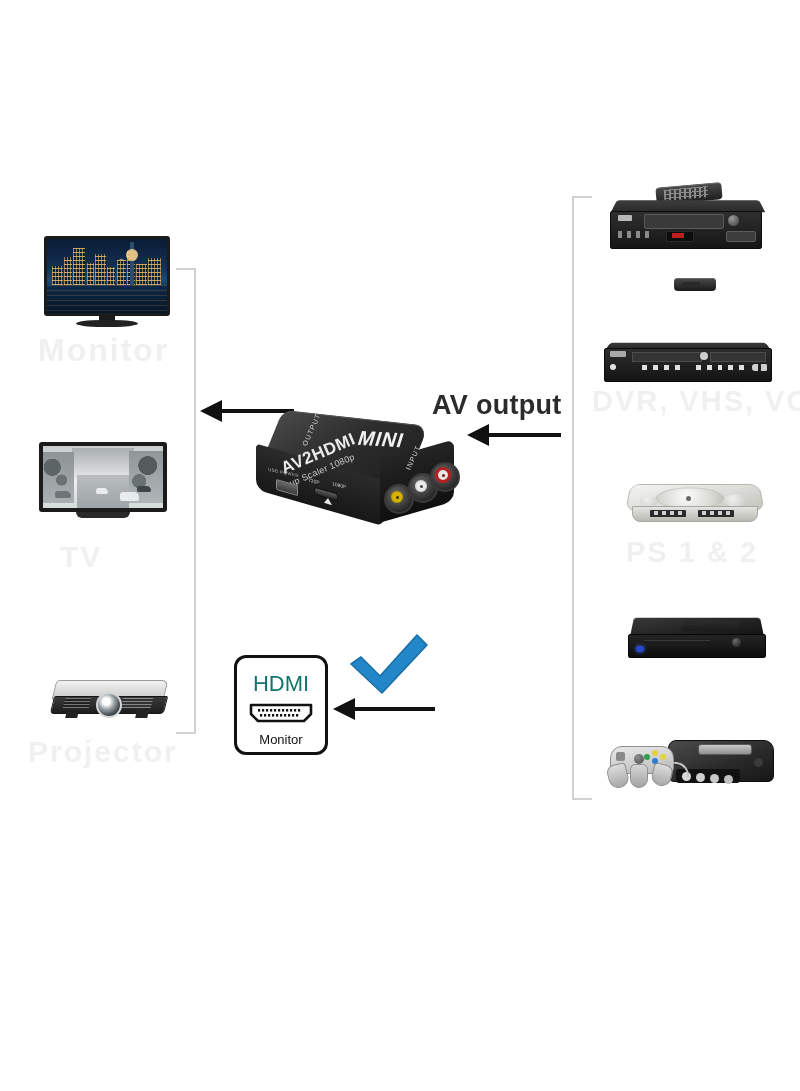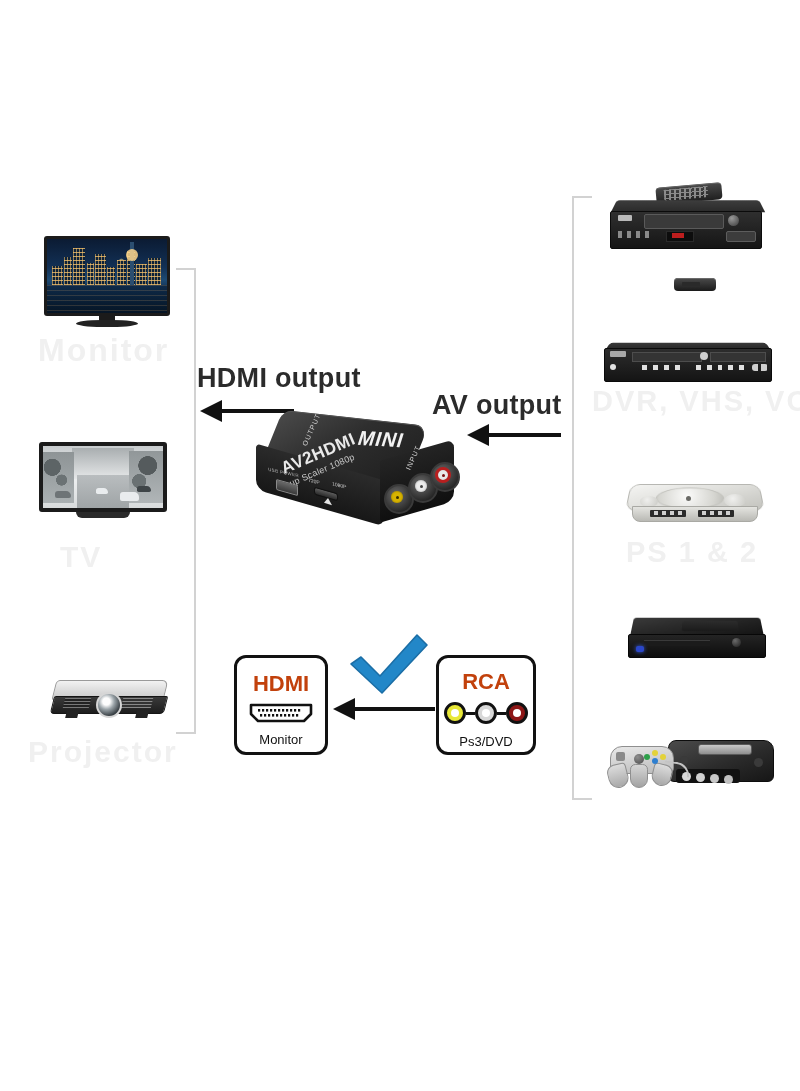--- a/index.html
+++ b/index.html
@@ -103,21 +103,21 @@
 
   
   #converter{position:absolute;}
 
   
   .legendbox{
     position:absolute;border:3px solid #111;border-radius:12px;
     background:#fff;display:flex;flex-direction:column;
     align-items:center;justify-content:center;
   }
-  .legendbox .ttl{font-weight:bold;color:#c2410c;line-height:1;margin-top:9px;}
+  .legendbox .ttl{font-weight:normal;color:#0f766e;line-height:1;margin-top:9px;}
   .legendbox .sub{color:#111;line-height:1;}
 
   .rca-row{display:flex;align-items:center;}
   .rca-jack{
     width:22px;height:22px;border-radius:50%;
     border:3px solid #111;display:flex;align-items:center;justify-content:center;
     box-sizing:border-box;
   }
   .rca-jack i{display:block;width:8px;height:8px;border-radius:50%;background:#fff;}
   .rca-link{width:9px;height:3px;background:#111;}
@@ -191,21 +191,20 @@
          background:repeating-linear-gradient(180deg,#888 0 1px,#333 1px 3px);transform:skewX(-14deg);"></div>
 
     <div class="abs" style="left:48px;top:14px;width:22px;height:22px;border-radius:50%;
          background:radial-gradient(circle at 38% 34%,#fdfdfd 0 18%,#9aa3a8 40%,#3b4247 72%,#15181a 100%);
          border:2px solid #d6d6d6;"></div>
 
     <div class="abs" style="left:18px;top:33px;width:12px;height:7px;background:#222;transform:skewX(-14deg);"></div>
     <div class="abs" style="left:88px;top:33px;width:12px;height:7px;background:#222;transform:skewX(-14deg);"></div>
   </div>
 
-  <div class="biglabel" style="left:197px;top:363px;">HDMI output</div>
   <div class="arrow-left" style="left:200px;top:400px;">
     <div class="head"></div>
       <div class="shaft" style="width:72px;"></div>
   </div>
 
   <div class="biglabel" style="left:432px;top:390px;">AV output</div>
   <div class="arrow-left" style="left:467px;top:424px;">
     <div class="head"></div>
       <div class="shaft" style="width:72px;"></div>
   </div>
@@ -451,31 +450,14 @@
     <svg viewBox="0 0 84 64" width="84" height="64" aria-hidden="true">
       <path d="M4 31 L14 24 L33 43 L70 2 L80 12 L35 60 Z" fill="#2287c8" stroke="#1b6ea6" stroke-width="1.6" stroke-linejoin="round"></path>
     </svg>
   </div>
 
   <div class="arrow-left" style="left:333px;top:698px;">
     <div class="head"></div>
       <div class="shaft" style="width:80px;"></div>
   </div>
 
-  <div class="legendbox" style="left:436px;top:655px;width:94px;height:94px;">
-    <div class="ttl" style="font-size:22px;margin-bottom:9px;">RCA</div>
-    <div class="rca-row">
-      <div class="rca-jack" style="background:#e8e837;">
-          <i></i>
-        </div>
-      <div class="rca-link"></div>
-      <div class="rca-jack" style="background:#d8d8d8;">
-          <i></i>
-        </div>
-      <div class="rca-link"></div>
-      <div class="rca-jack" style="background:#8d1616;">
-          <i></i>
-        </div>
-    </div>
-    <div class="sub" style="font-size:13px;margin-top:11px;">Ps3/DVD</div>
-  </div>
 
 </div>
 
 </body></html>

